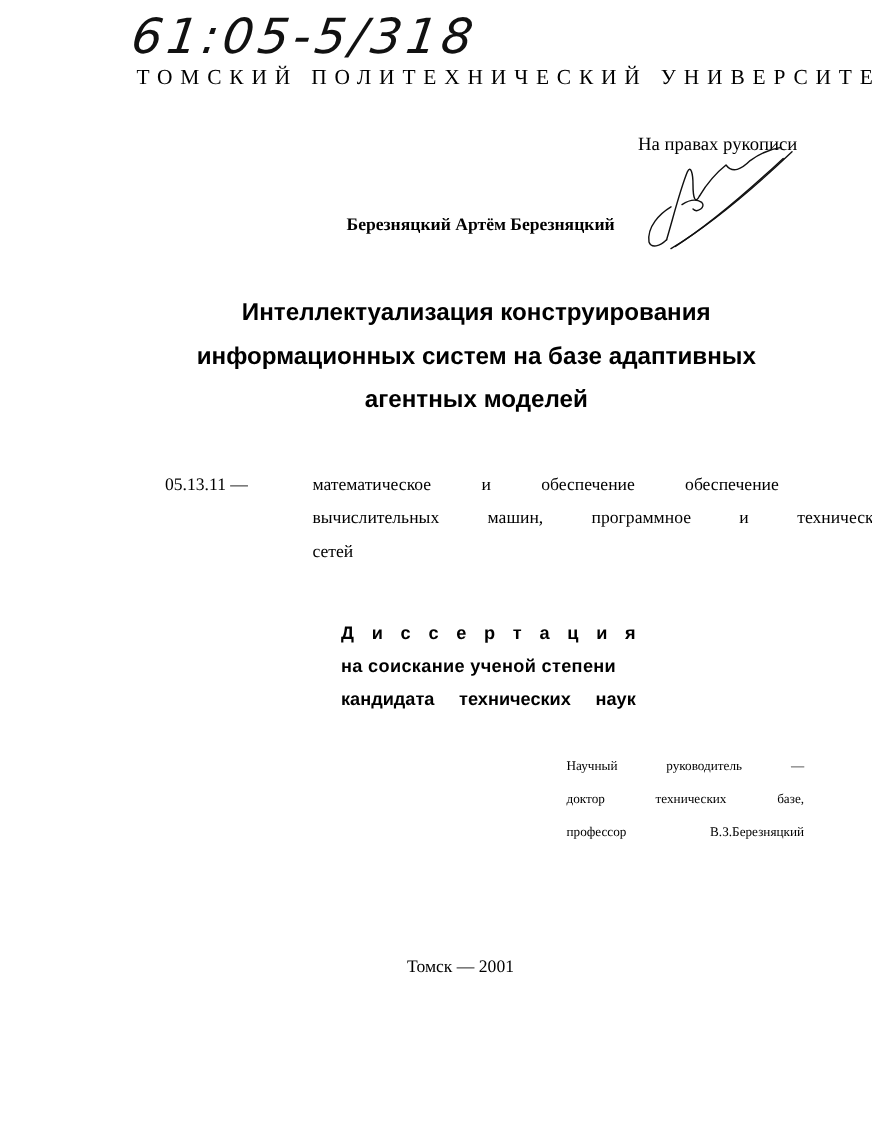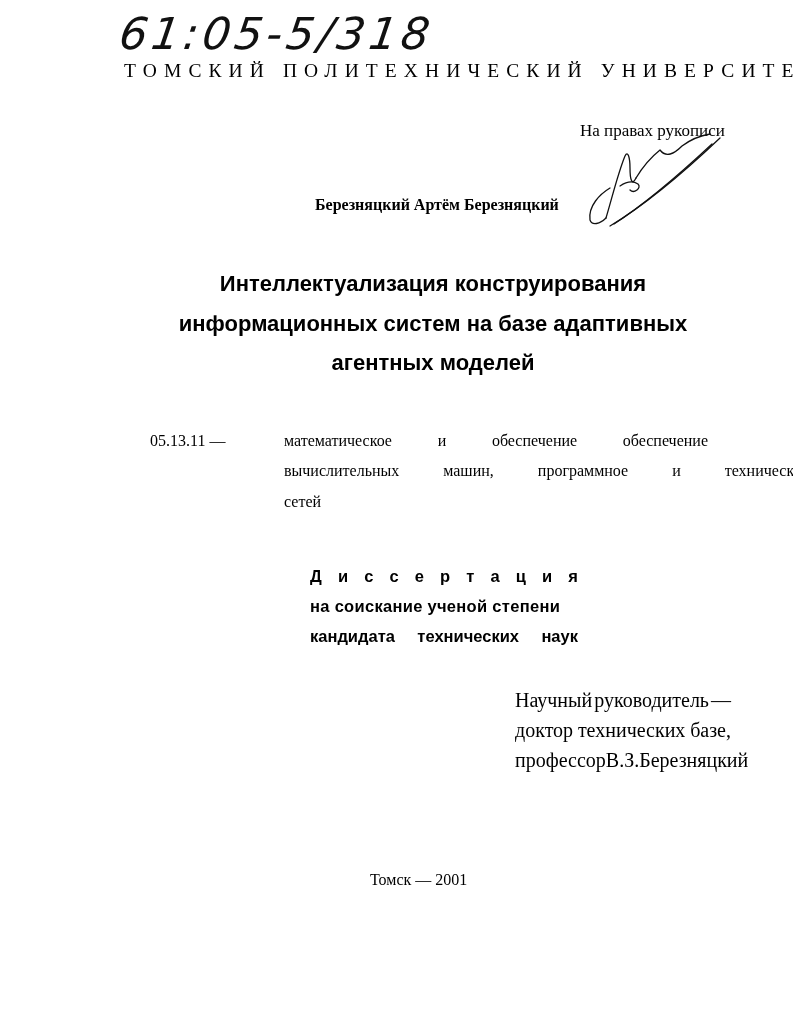--- a/index.html
+++ b/index.html
@@ -22,21 +22,21 @@
   #spec-code { left:150px; top:432px; font-size:16px; }
   .spec-line { left:284px; font-size:16px;gap:44px; }
   #spec-1 { top:432px; width:424px; display:flex; justify-content:space-between; }
   #spec-2 { top:462px; width:424px; display:flex; }
   #spec-3 { top:493px; }
 
   #diss-1 { left:310px; top:567px; font-size:16.5px; font-weight:bold; width:268px; display:flex; justify-content:space-between; }
   #diss-2 { left:310px; top:597px; font-size:16.5px; font-weight:bold; letter-spacing:0.3px; }
   #diss-3 { left:310px; top:627px; font-size:16.5px; font-weight:bold; width:268px; display:flex; justify-content:space-between; }
 
-  .sup { left:515px; font-size:20px; width:216px; display:flex; justify-content:space-between;text-align:center; }
+  .sup { left:515px; font-size:12px; width:216px; display:flex; justify-content:space-between;text-align:center; }
   #sup-1 { top:689px; }
   #sup-2 { top:719px; }
   #sup-3 { top:749px; }
 
   #city-year { left:370px; top:871px; font-size:16px; }
 </style>
 </head>
 <body>
 
 <div class="abs" id="archive-code">61:05-5/318</div>

